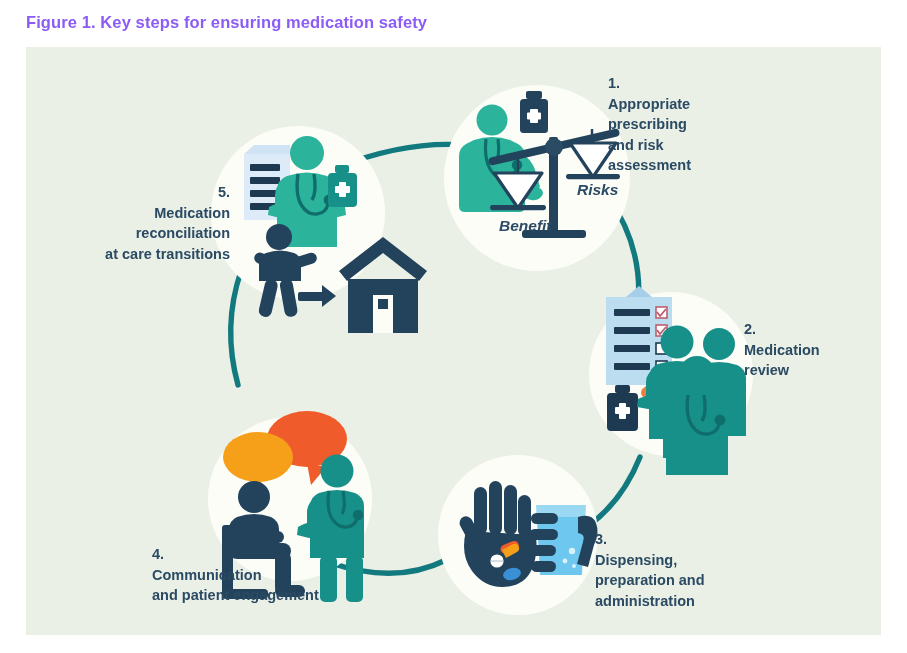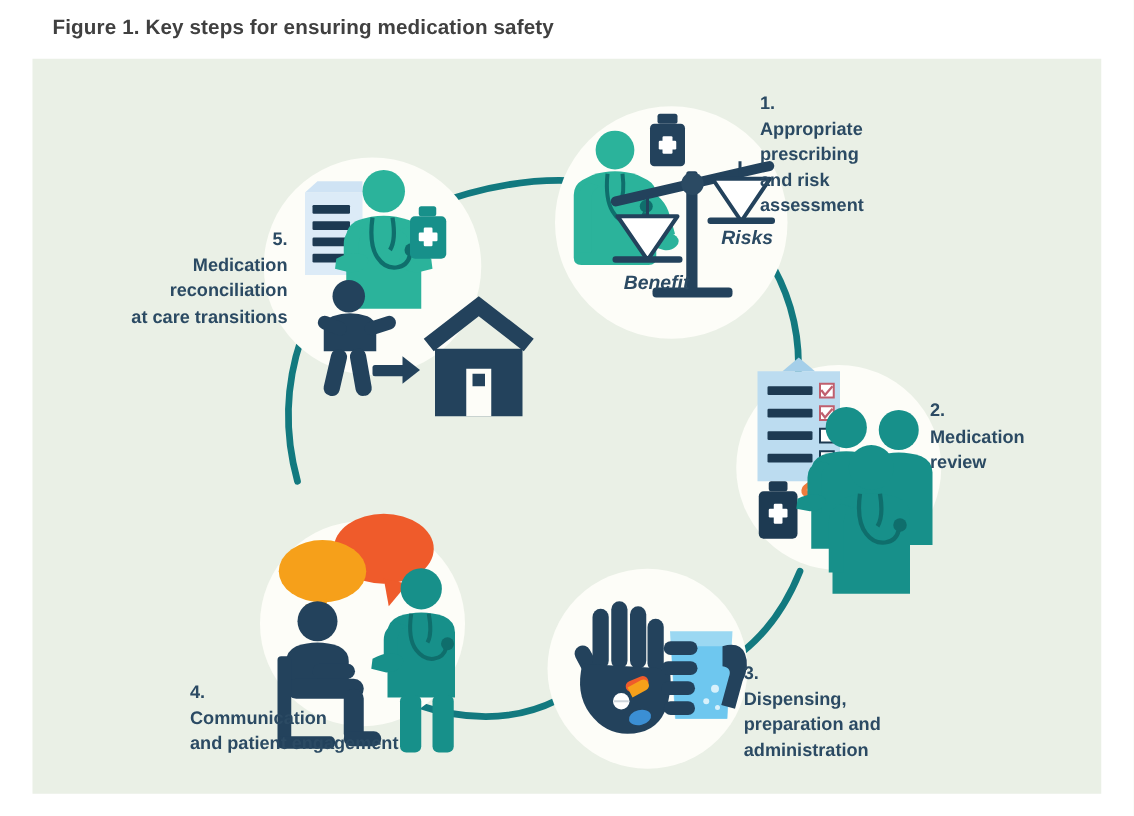--- a/index.html
+++ b/index.html
@@ -8,24 +8,23 @@
     background:#ffffff;
     font-family:"Liberation Sans", sans-serif;
     overflow:hidden;
     position:relative;
   }
   #figure-title{
     position:absolute;
     left:26px; top:13px;
     font-size:16.5px;
     font-weight:bold;
-    color:#404040;
+    color:#8b5cf6;
     letter-spacing:.1px;
     white-space:nowrap;
-    margin-left:16px;
   }
   #figure-panel{
     position:absolute;
     left:26px; top:47px;
     width:855px; height:588px;
     background:#eaf0e6;
   }
   #diagram-svg{
     position:absolute;
     left:0; top:0;

